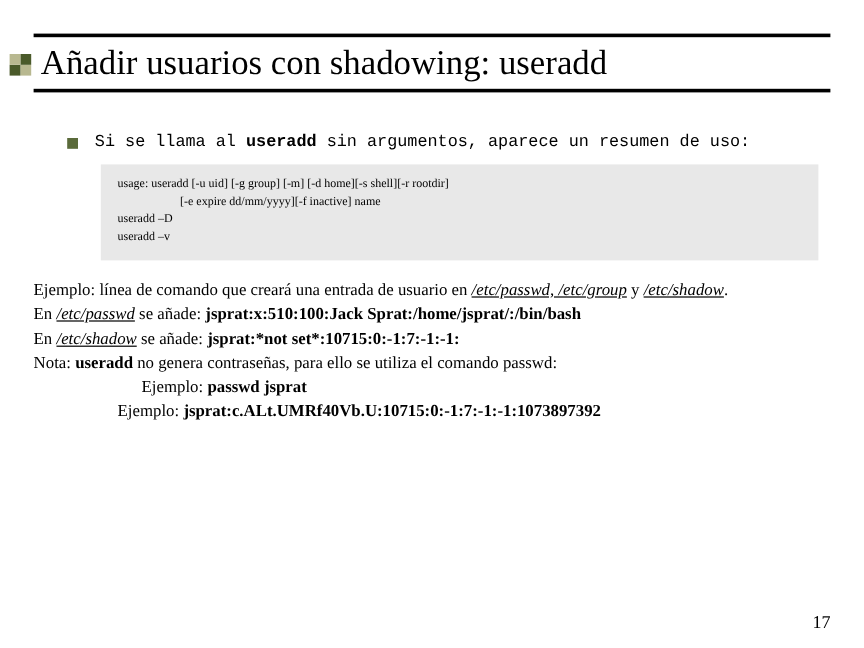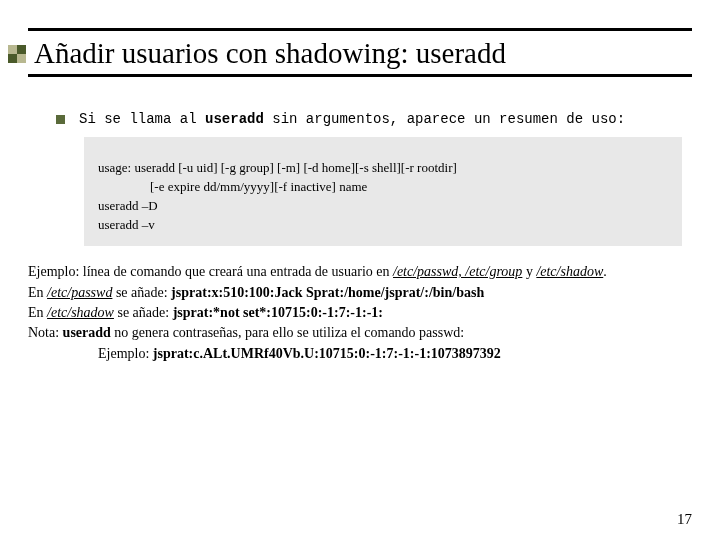--- a/index.html
+++ b/index.html
@@ -44,22 +44,22 @@
   }
   .bullet {
     width: 9px; height: 9px;
     background: #5a6a3a;
     margin-top: 4px;
     flex: 0 0 auto;
   }
   .usage-box {
     background: #e8e8e8;
     margin: 0 10px 0 56px;
-    padding: 22px 14px 12px 14px;
-    font-size: 13px;
+    padding: 10px 14px 12px 14px;
+    font-size: 10px;
     line-height: 1.45;
   }
   .usage-box .indent { padding-left: 52px; }
   .body-text {
     margin: 16px 0 0 0;
     font-size: 14px;
     line-height: 1.45;
   }
   .body-text p { margin: 0; }
   .ind1 { padding-left: 46px; }
@@ -106,18 +106,21 @@
   </p>
   <p>
     <span>En </span><i>/etc/passwd</i><span> se añade: </span><b>jsprat:x:510:100:Jack Sprat:/home/jsprat/:/bin/bash</b>
   </p>
   <p>
     <span>En </span><i>/etc/shadow</i><span> se añade: </span><b>jsprat:*not set*:10715:0:-1:7:-1:-1:</b>
   </p>
   <p>
     <span>Nota: </span><b>useradd</b><span> no genera contraseñas, para ello se utiliza el comando passwd:</span>
   </p>
+  <p class="ind2">
+    <span>Ejemplo: </span><b>passwd jsprat</b>
+  </p>
   <p class="ind3">
     <span>Ejemplo: </span><b>jsprat:c.ALt.UMRf40Vb.U:10715:0:-1:7:-1:-1:1073897392</b>
   </p>
 </div>
 
 <div class="pgnum">17</div>
 
 </body></html>

